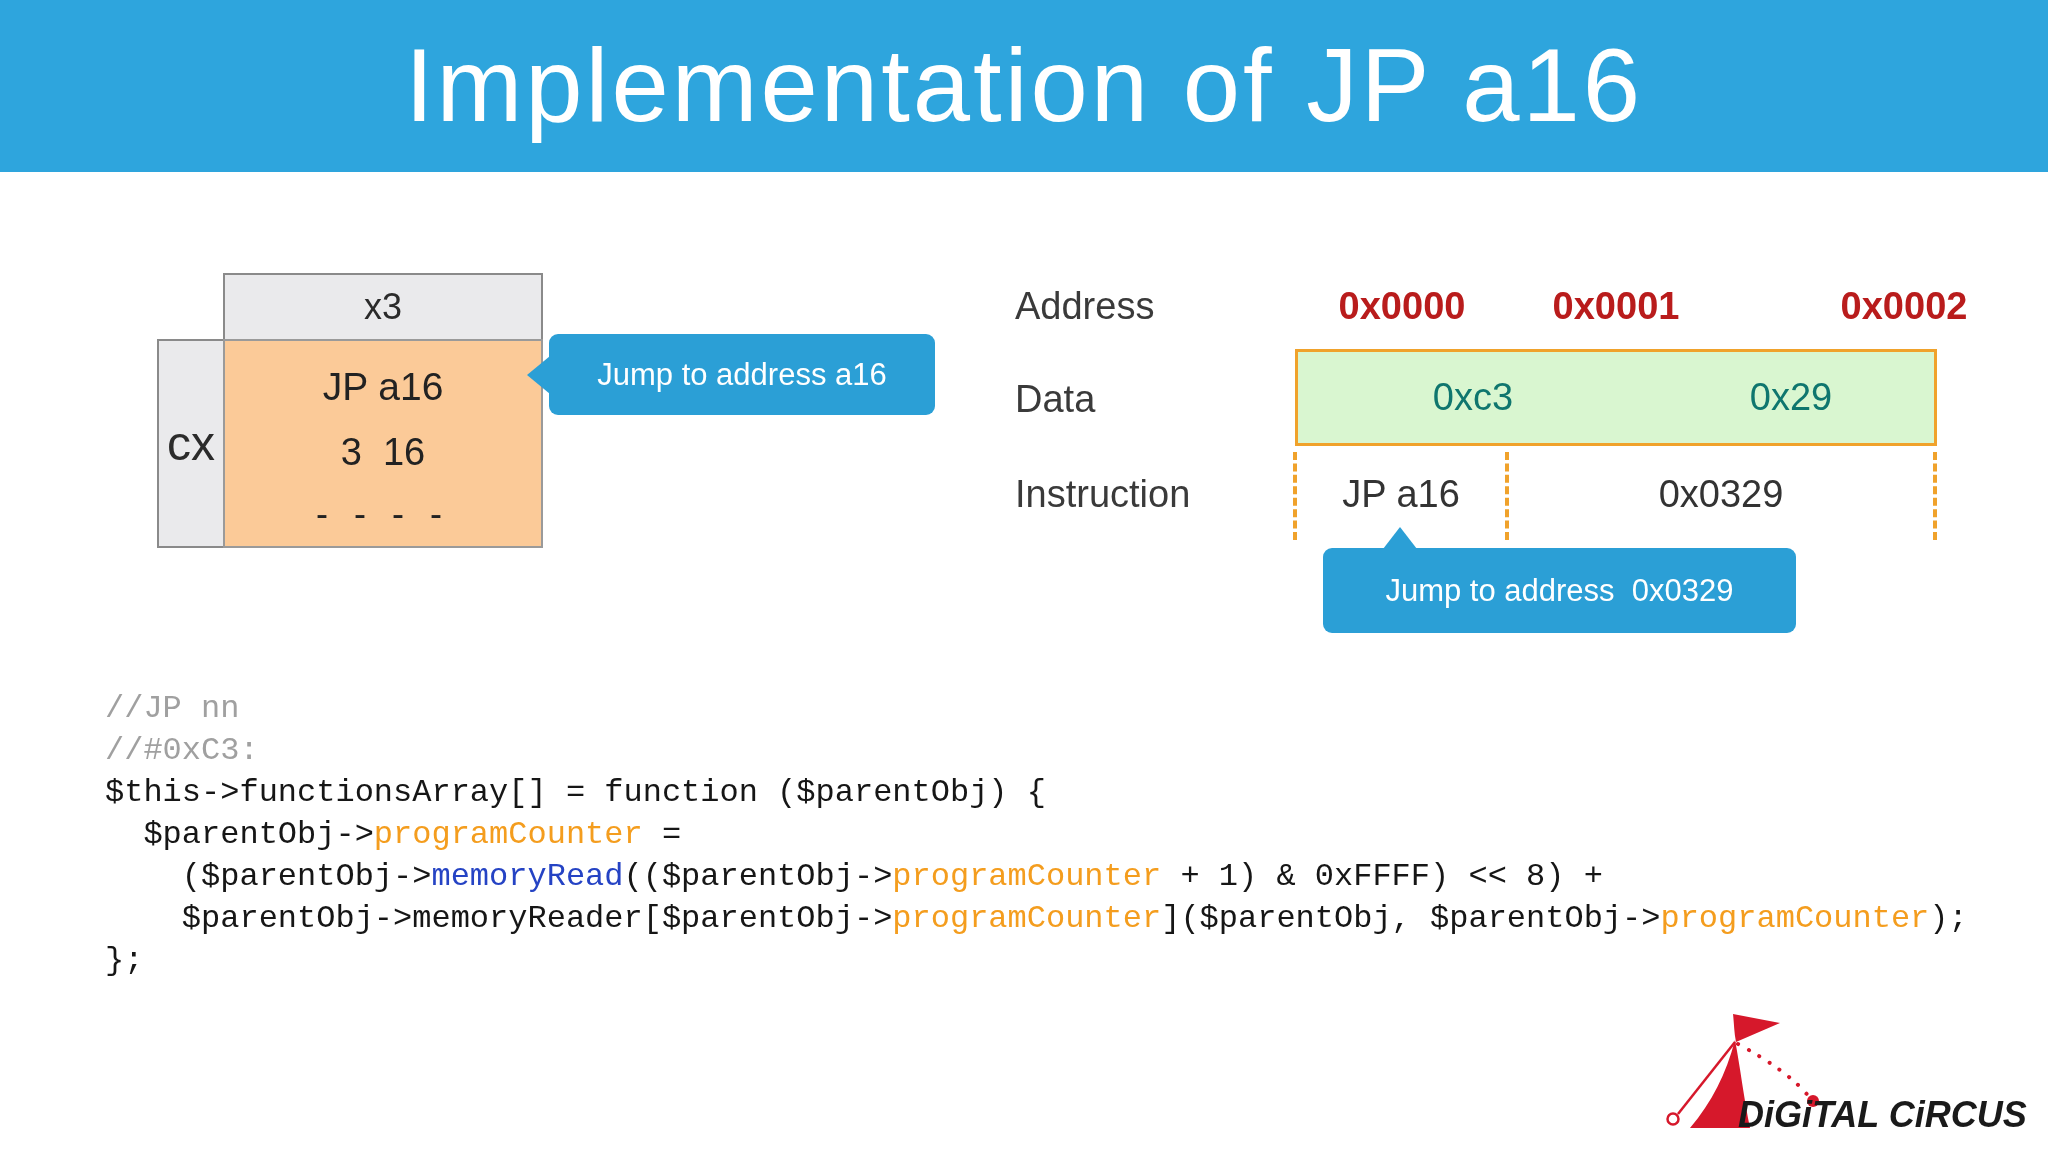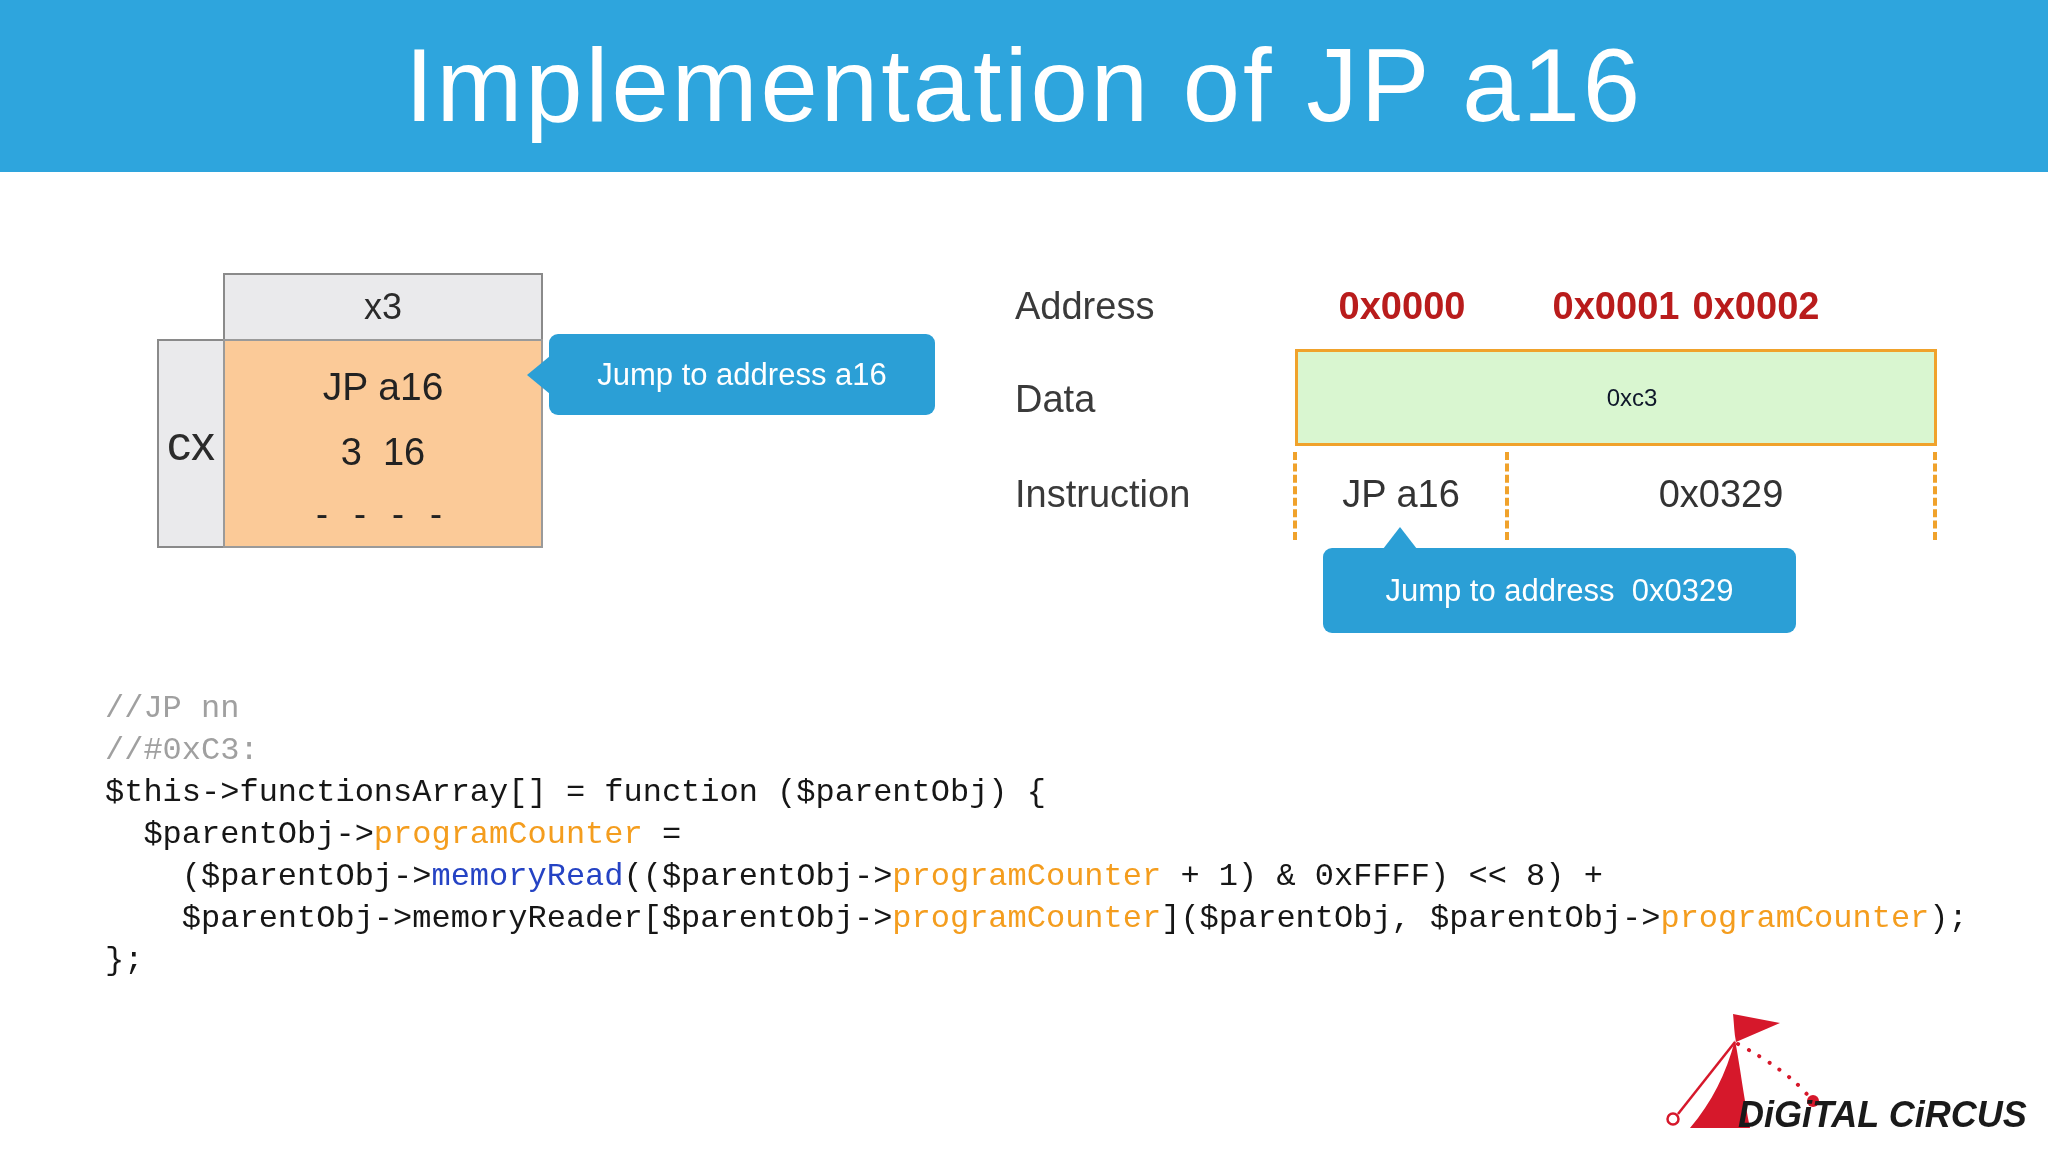--- a/index.html
+++ b/index.html
@@ -37,25 +37,25 @@
   .callout-up{left:1323px;top:548px;width:473px;height:85px;}
   .arrow-up{position:absolute;left:60px;top:-21px;width:0;height:0;
             border-bottom:22px solid var(--callout-blue);
             border-left:17px solid transparent;border-right:17px solid transparent;}
 
   
   .mt-label{position:absolute;left:1015px;font-size:38px;font-weight:300;color:#3a3a3a;line-height:44px;}
   .lbl-address{top:284px;} .lbl-data{top:377px;} .lbl-instruction{top:472px;}
   .addr{position:absolute;top:284px;width:214px;text-align:center;font-size:38px;font-weight:700;
         color:#b91c1c;line-height:44px;}
-  .addr-0{left:1295px;} .addr-1{left:1509px;} .addr-2{left:1649px;}
+  .addr-0{left:1295px;} .addr-1{left:1509px;} .addr-2{left:1797px;}
   .data-box{position:absolute;left:1295px;top:349px;width:642px;height:97px;box-sizing:border-box;
             background:var(--cell-green);border:3px solid var(--accent-orange);display:flex;}
   .data-cell{flex:1;display:flex;align-items:center;justify-content:center;
-             font-size:24px;font-weight:300;color:#0f172a;margin-left:32px;}
+             font-size:38px;font-weight:300;color:#0f766e;margin-left:32px;}
   .dash{position:absolute;top:452px;height:88px;width:0;border-left:4px dashed var(--accent-orange);}
   .dash-0{left:1293px;} .dash-1{left:1505px;} .dash-2{left:1933px;}
   .instr{position:absolute;top:472px;text-align:center;font-size:38px;font-weight:300;color:#333;
          line-height:44px;}
   .instr-0{left:1295px;width:212px;} .instr-1{left:1507px;width:428px;}
 
   
   .code{position:absolute;left:105px;top:688px;font-family:"Liberation Mono",monospace;
         font-size:32px;line-height:42px;color:#161616;}
   .code-line{white-space:pre;}
@@ -99,20 +99,21 @@
     <div class="mt-label lbl-address">Address</div>
     <div class="mt-label lbl-data">Data</div>
     <div class="mt-label lbl-instruction">Instruction</div>
 
     <div class="addr addr-0">0x0000</div>
     <div class="addr addr-1">0x0001</div>
     <div class="addr addr-2">0x0002</div>
 
     <div class="data-box">
       <div class="data-cell">0xc3</div>
+      <div class="data-cell">0x29</div>
     </div>
 
     <div class="dash dash-0"></div>
     <div class="dash dash-1"></div>
     <div class="dash dash-2"></div>
 
     <div class="instr instr-0">JP a16</div>
     <div class="instr instr-1">0x0329</div>
   </section>
 

